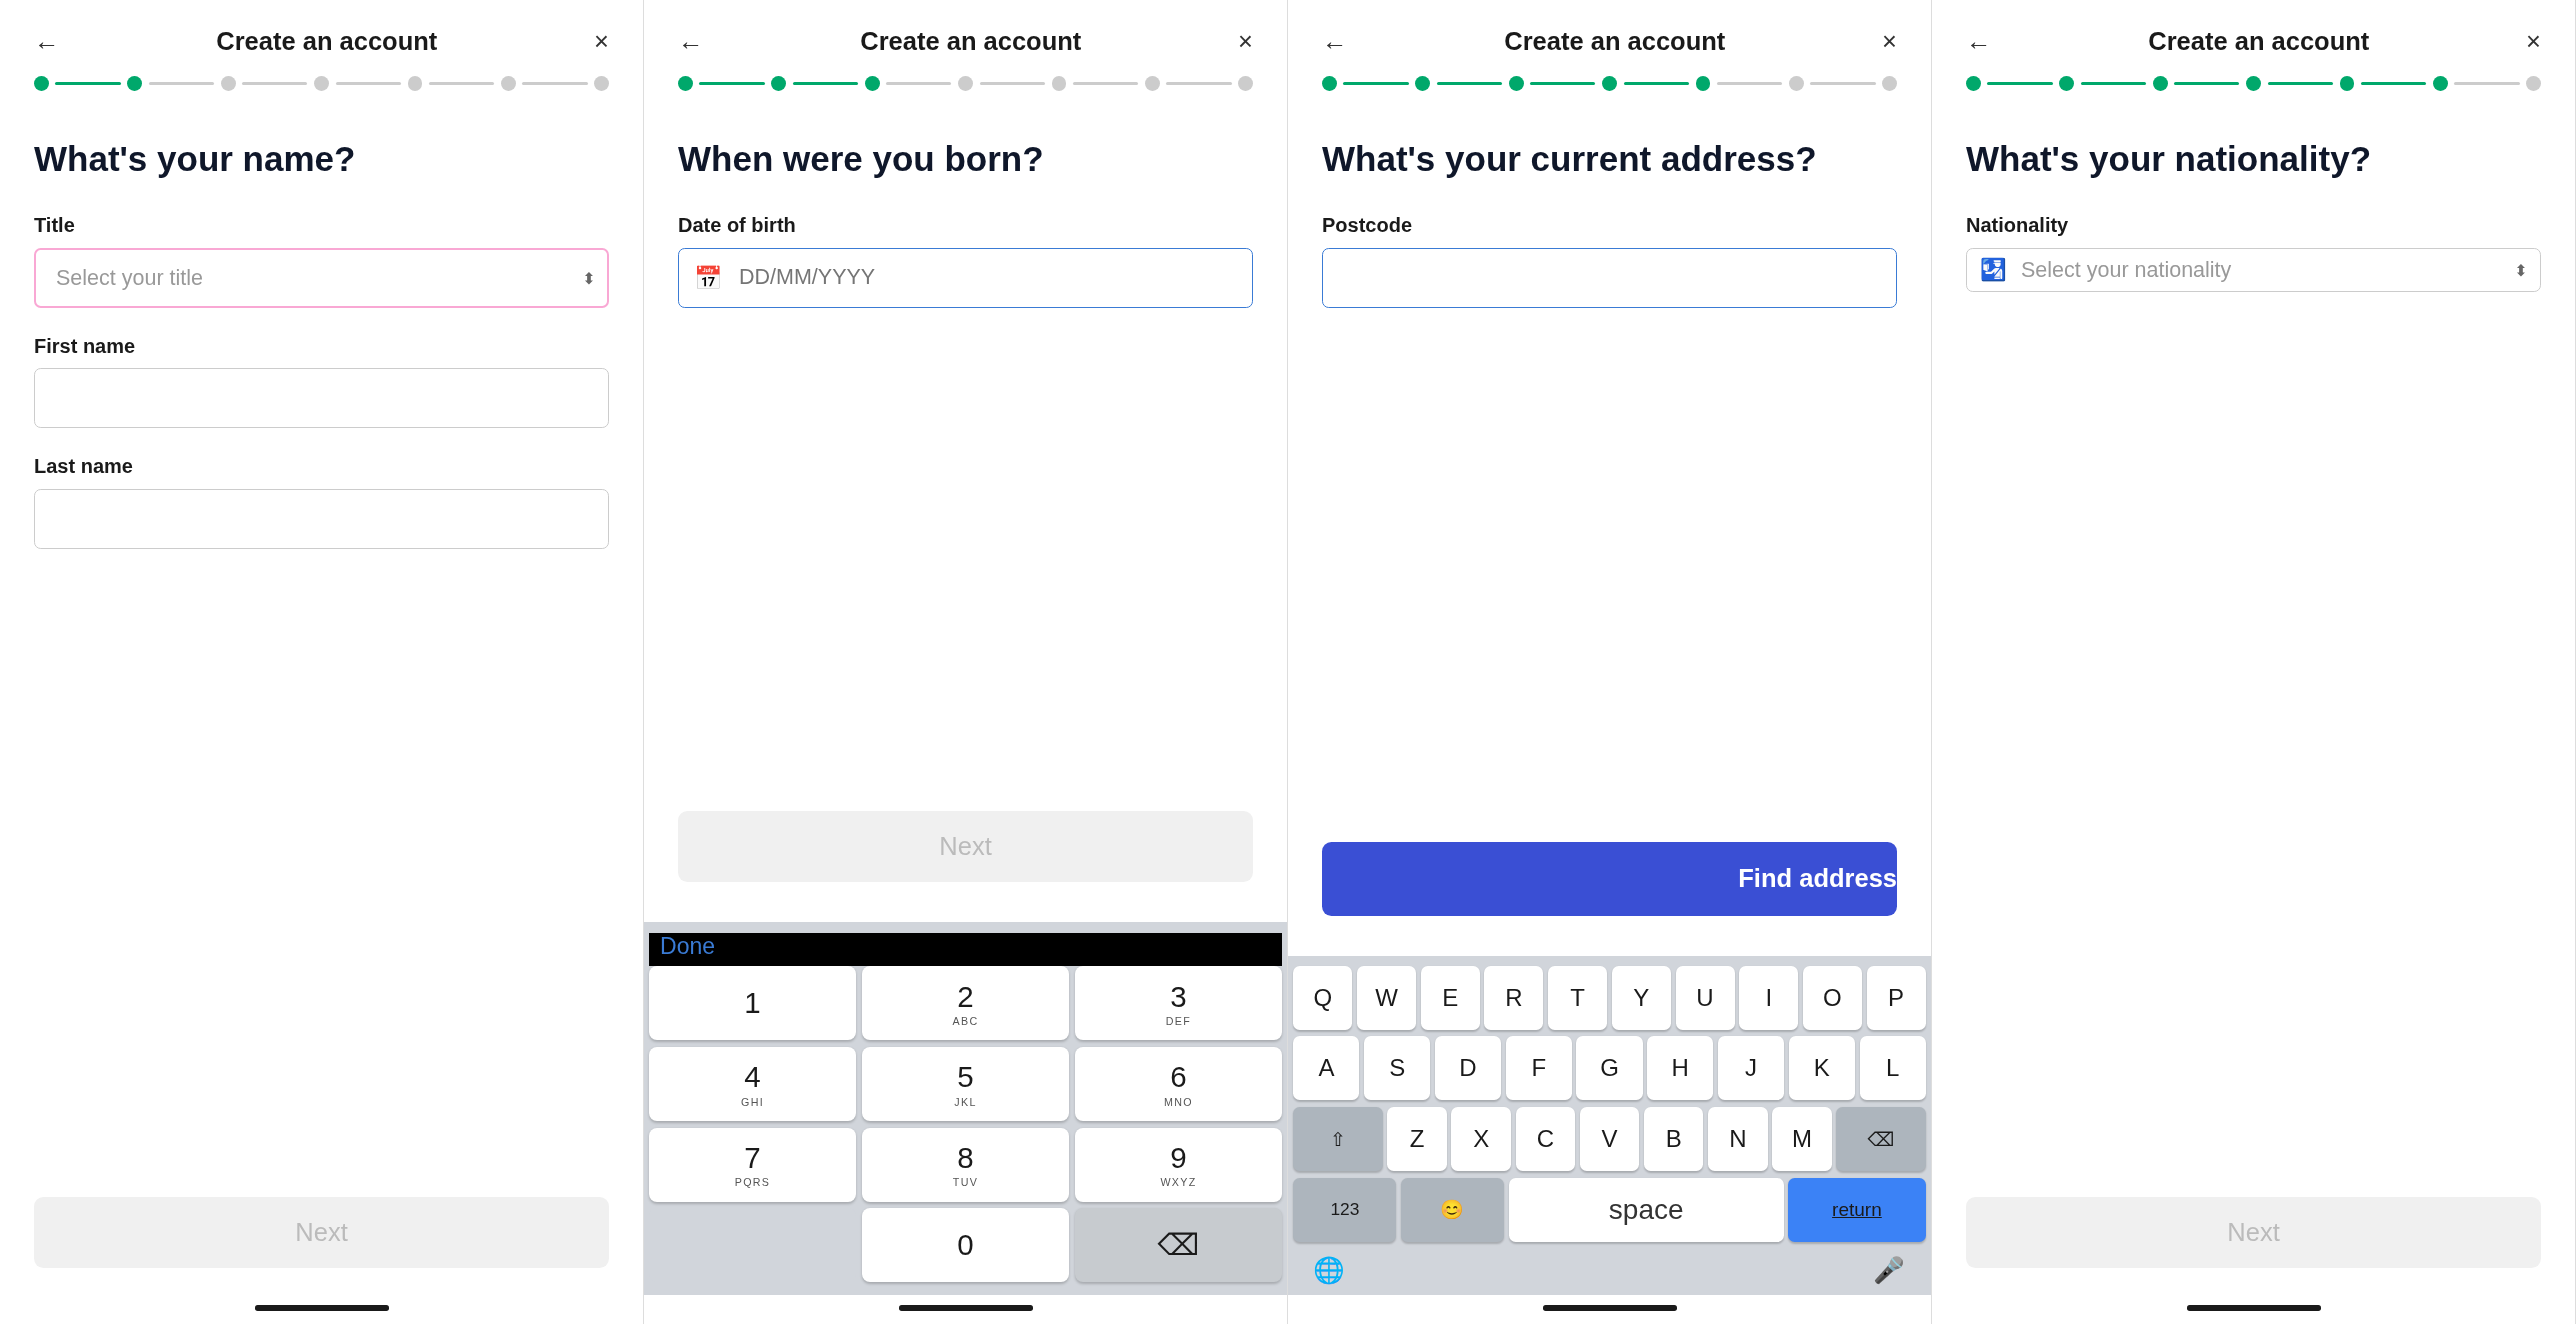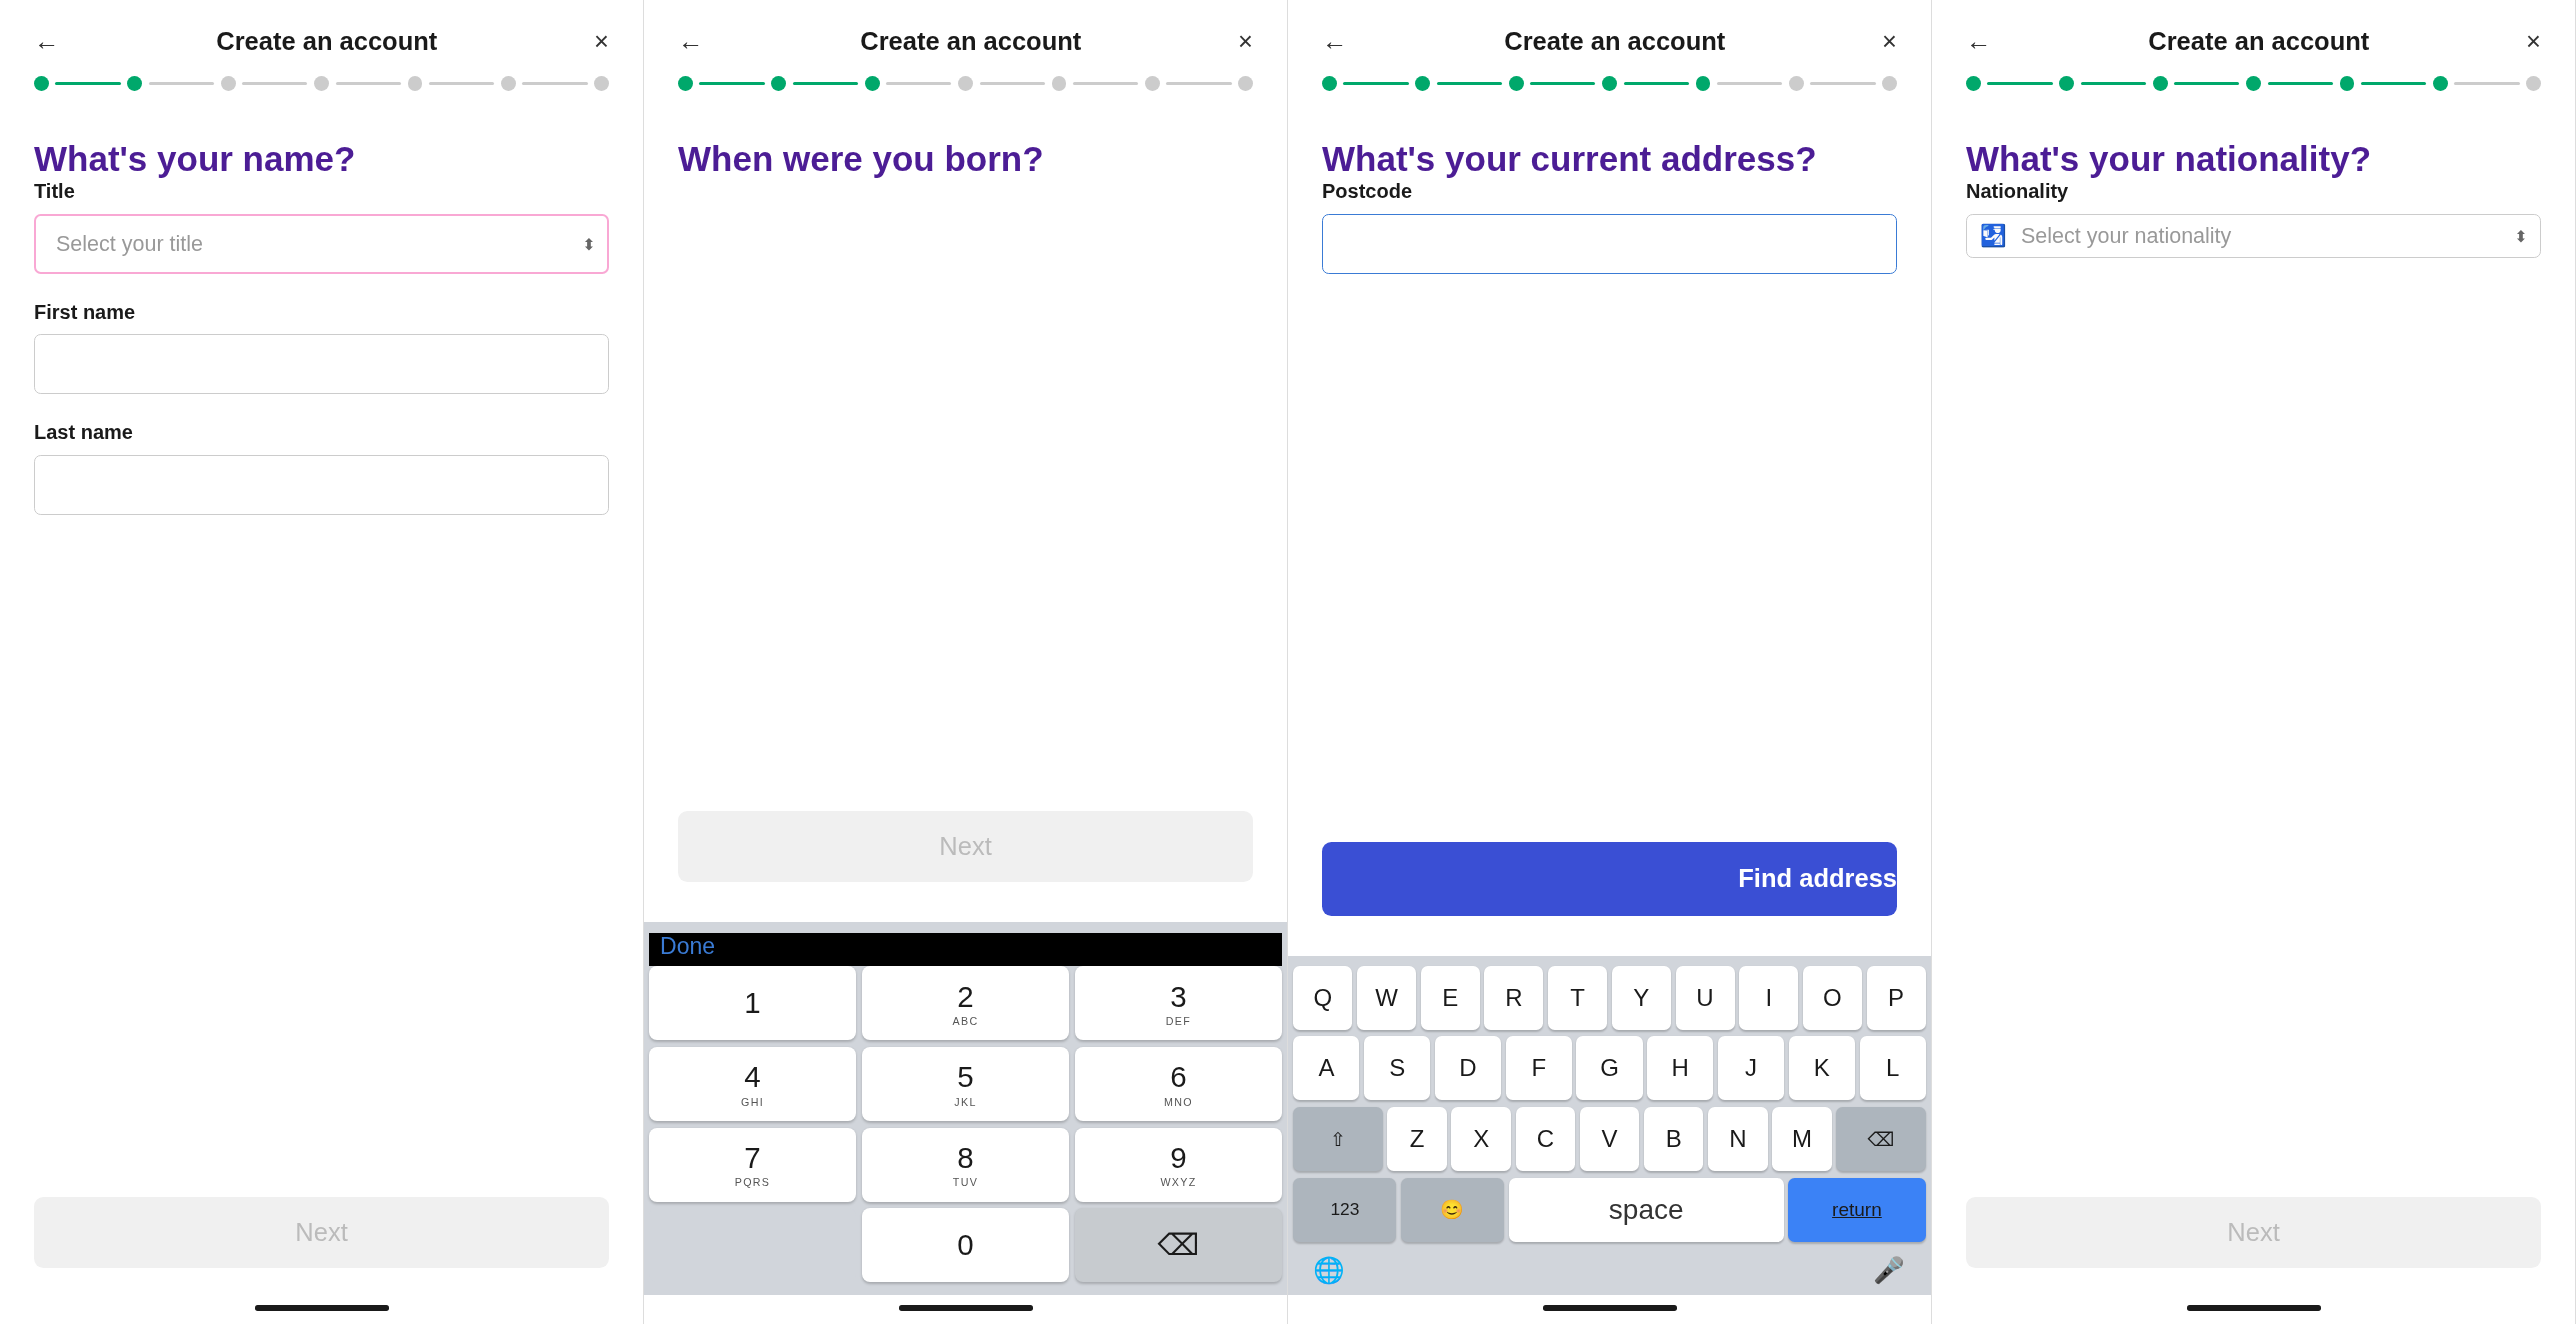--- a/index.html
+++ b/index.html
@@ -78,21 +78,22 @@
     .panel-content {
       padding: 27px 34px;
       flex: 1;
       display: flex;
       flex-direction: column;
     }
 
     .page-title {
       font-size: 35px;
       font-weight: 700;
-      color: #4c1d95;
+      color: #0f172a;
+      margin-bottom: 34px;
       line-height: 1.2;
     }
 
     .field-label {
       font-size: 20px;
       font-weight: 600;
       color: #1a1a1a;
       margin-bottom: 10.7px;
     }
 
@@ -451,20 +452,27 @@
     <div class="progress-dot"></div>
     <div class="progress-line"></div>
     <div class="progress-dot"></div>
     <div class="progress-line"></div>
     <div class="progress-dot"></div>
   </div>
 
   <div class="panel-content">
     <div class="page-title">When were you born?</div>
 
+    <div class="field-group">
+      <div class="field-label">Date of birth</div>
+      <div class="date-input-wrapper">
+        <span class="cal-icon">📅</span>
+        <input class="date-input" type="text" placeholder="DD/MM/YYYY" style="">
+      </div>
+    </div>
 
     <div class="panel-spacer"></div>
 
     <button class="next-button disabled" style="margin-bottom: 13.4px;">Next</button>
   </div>
 
   <div class="keyboard-area">
     <div class="done-row">
       <button class="done-btn">Done</button>
     </div>

